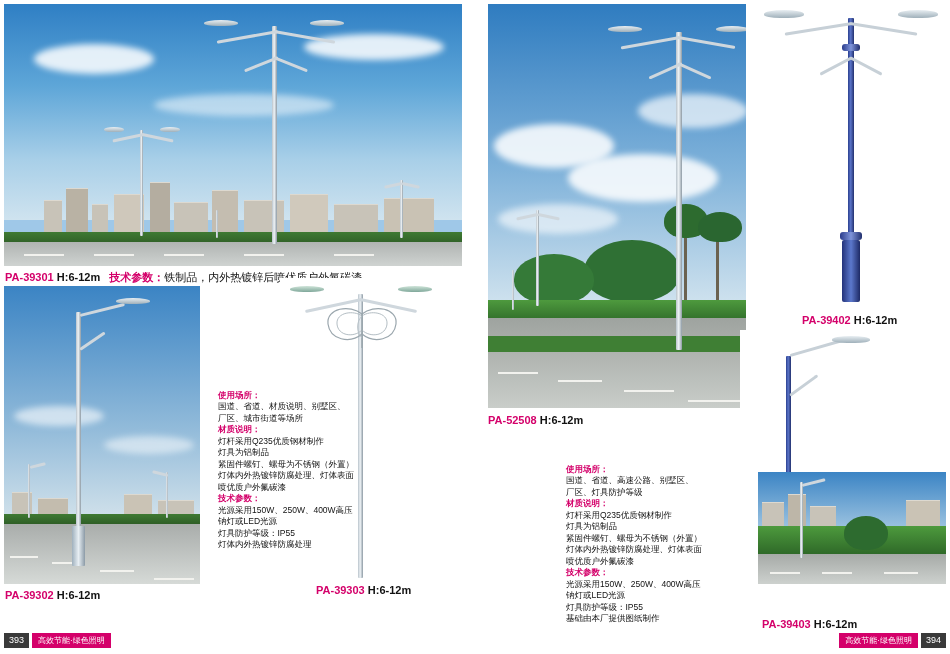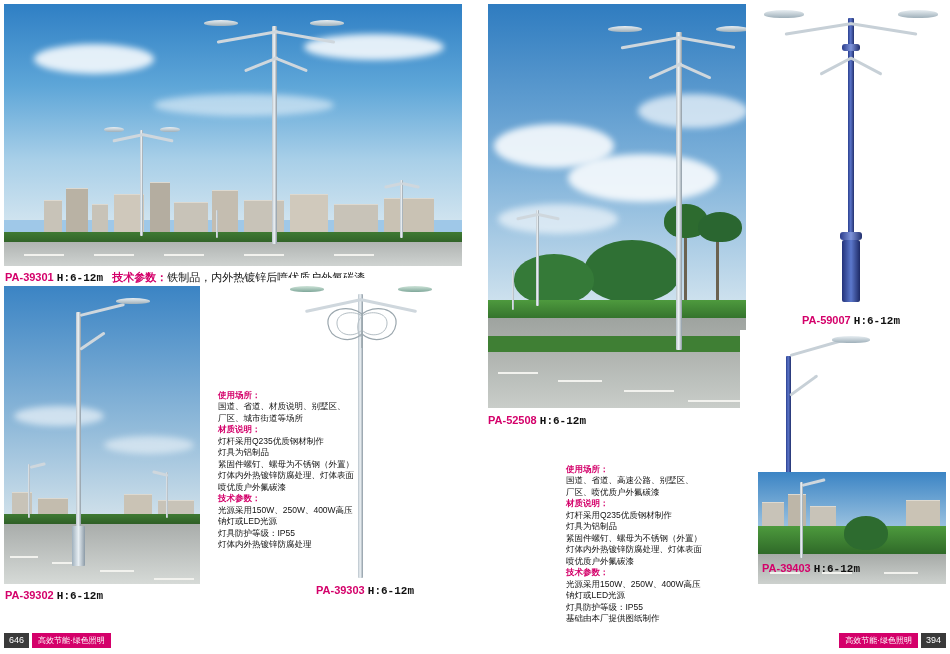--- a/index.html
+++ b/index.html
@@ -95,21 +95,20 @@
   .cap {
     position: absolute;
     font-size: 11px;
     font-weight: bold;
     color: #d4006a;
     white-space: nowrap;
   }
   .cap .h {
     color: #111111;
     font-weight: bold;
-    font-family: Liberation Mono, monospace;
   }
   .cap .tech-label {
     color: #d4006a;
     font-weight: bold;
   }
   .cap .tech-text {
     color: #111111;
     font-weight: normal;
   }
   
@@ -335,21 +334,21 @@
 
     <div class="arm" style="left:28px;top:18px;width:68px;transform:rotate(-9deg);transform-origin:right center;background:#c7d0d7;"></div>
     <div class="arm" style="left:94px;top:18px;width:68px;transform:rotate(9deg);transform-origin:left center;background:#c7d0d7;"></div>
     <div class="head" style="left:8px;top:6px;width:40px;height:8px;"></div>
     <div class="head" style="left:142px;top:6px;width:40px;height:8px;"></div>
     <div class="arm" style="left:60px;top:52px;width:36px;transform:rotate(-28deg);transform-origin:right center;background:#c7d0d7;"></div>
     <div class="arm" style="left:94px;top:52px;width:36px;transform:rotate(28deg);transform-origin:left center;background:#c7d0d7;"></div>
   </div>
 
   <div class="cap" style="left:802px; top:314px;">
-    <span>PA-59007</span>
+    <span>PA-39402</span>
     <span class="h">H:6-12m</span>
   </div>
 
   <div style="position:absolute;left:740px;top:330px;width:130px;height:250px;background:#ffffff;">
     <div class="pole-blue" style="left:46px;top:26px;width:5px;height:222px;"></div>
     <div class="arm" style="left:50px;top:24px;width:56px;transform:rotate(-16deg);transform-origin:left center;background:#c7d0d7;"></div>
     <div class="head" style="left:92px;top:6px;width:38px;height:7px;"></div>
     <div class="arm" style="left:50px;top:64px;width:34px;transform:rotate(-36deg);transform-origin:left center;background:#c7d0d7;"></div>
     <div style="position:absolute;left:42px;top:196px;width:14px;height:6px;background:linear-gradient(90deg,#2b3c8c,#7e94da,#22306e);border-radius:3px;"></div>
   </div>
@@ -363,44 +362,44 @@
     <div class="greenband" style="top:54px;height:30px;background:linear-gradient(#4d9a3d,#2d6627);"></div>
     <div class="tree" style="left:86px;top:44px;width:44px;height:34px;background:#2d6b2f;"></div>
     <div class="road" style="height:30px;background:linear-gradient(#a6aaa7,#cdd1ce);"></div>
     <div class="roadline" style="left:12px;bottom:10px;width:30px;"></div>
     <div class="roadline" style="left:64px;bottom:10px;width:30px;"></div>
     <div class="roadline" style="left:126px;bottom:10px;width:34px;"></div>
     <div class="pole" style="left:42px;top:10px;width:3px;height:76px;"></div>
     <div class="arm" style="left:44px;top:12px;width:24px;transform:rotate(-14deg);transform-origin:left center;"></div>
   </div>
 
-  <div class="cap" style="left:762px; top:562px;">
+  <div class="cap" style="left:762px; top:618px;">
     <span>PA-39403</span>
     <span class="h">H:6-12m</span>
   </div>
 
   <div class="spec" style="left:566px; top:452px;">
     <span class="hd">使用场所：</span>
 <span>国道、省道、高速公路、别墅区、
-厂区、喷优质户外氟碳漆</span>
+厂区、灯具防护等级</span>
 <span class="hd">材质说明：</span>
 <span>灯杆采用Q235优质钢材制作
 灯具为铝制品
 紧固件螺钉、螺母为不锈钢（外置）
 灯体内外热镀锌防腐处理、灯体表面
 喷优质户外氟碳漆</span>
 <span class="hd">技术参数：</span>
 <span>光源采用150W、250W、400W高压
 钠灯或LED光源
 灯具防护等级：IP55
 基础由本厂提供图纸制作</span>
   </div>
 
   <div class="foot-l">
-    <span class="pgnum">646</span>
+    <span class="pgnum">393</span>
     <span class="footbar">高效节能·绿色照明</span>
   </div>
   <div class="foot-r">
     <span class="footbar">高效节能·绿色照明</span>
     <span class="pgnum">394</span>
   </div>
 
 </div>
 
 </body></html>

